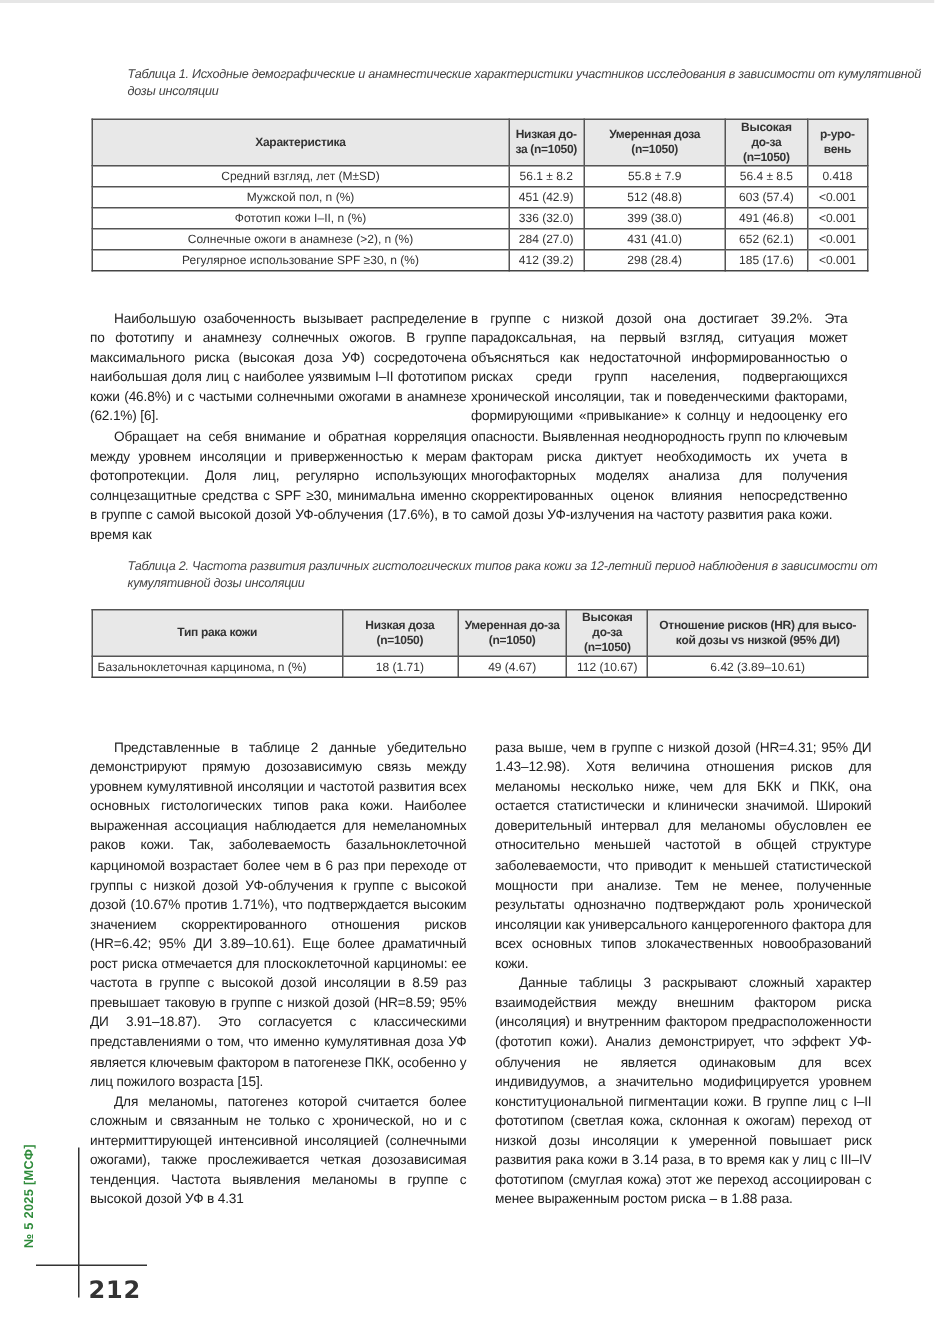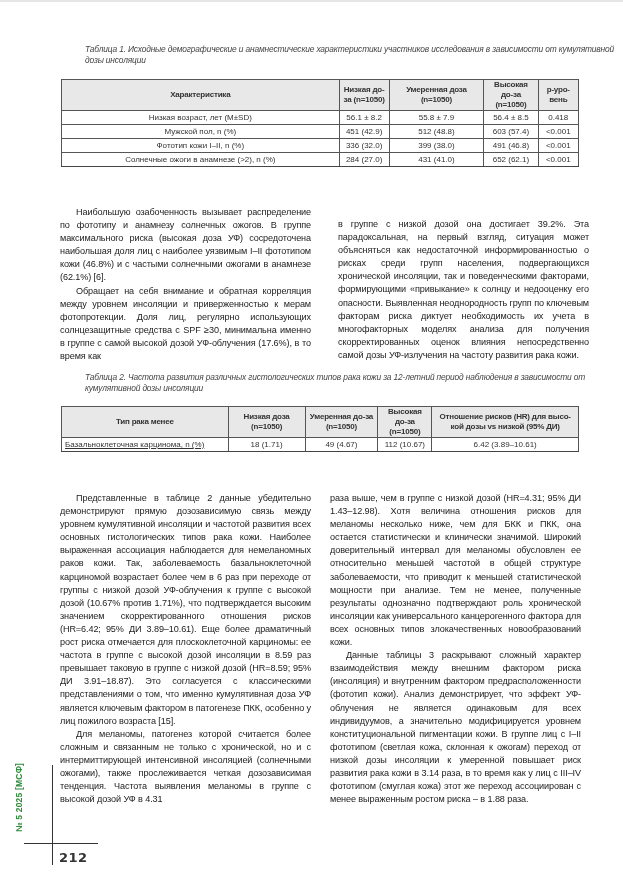--- a/index.html
+++ b/index.html
@@ -14,60 +14,60 @@
   table.dt {
     position: absolute; border-collapse: collapse;
     font-family: "Liberation Sans", sans-serif; font-size: 8px; color: #333;
   }
   table.dt th, table.dt td {
     border: 1px solid #555; padding: 0 3px; text-align: center; vertical-align: middle;
   }
   table.dt th { background: #e8e8e8; font-weight: bold; line-height: 10px; letter-spacing: -0.2px; }
   table.dt td { line-height: 11px; height: 14px; }
   table.dt tr:last-child td { border-bottom: 1.5px solid #444; }
-  table.dt td.left { text-align: left; text-decoration: underline; }
+  table.dt td.left { text-align: left; }
   .col {
     position: absolute; width: 251px;
     font-family: "Liberation Sans", sans-serif; font-size: 9.1px; line-height: 13.1px;
     color: #222; text-align: justify; letter-spacing: -0.1px;
   }
   .col p { text-indent: 16px; }
   .col p.noindent { text-indent: 0; }
   .side-label {
     position: absolute; left: 14px; top: 832px;
     transform: rotate(-90deg); transform-origin: left top;
     color: #2e8b3a; font-weight: bold; font-size: 8.5px;
     font-family: "Liberation Sans", sans-serif; white-space: nowrap; letter-spacing: 0.2px;
   }
   .vline { position: absolute; left: 52px; top: 765px; width: 1px; height: 100px; background: #333; }
   .hline { position: absolute; left: 24px; top: 843px; width: 74px; height: 1px; background: #333; }
   .pagenum {
     position: absolute; left: 59px; top: 850px;
-    font-family: "DejaVu Sans", sans-serif; font-weight: bold; font-size: 13px; color: #333; letter-spacing: 0.5px;
+    font-family: "DejaVu Sans", sans-serif; font-weight: bold; font-size: 16px; color: #333; letter-spacing: 0.5px;
   }
 </style>
 </head>
 <body>
 
 <div class="topline"></div>
 
 <div class="caption" style="top:44px;">Таблица 1. Исходные демографические и анамнестические характеристики участников исследования в зависимости от кумулятивной дозы инсоляции</div>
 <table class="dt" style="left:61px; top:79px; width:518px;">
   <thead>
     <tr style="height:28px;">
       <th style="width:261px;">Характеристика</th>
       <th style="width:47px;">Низкая до-за (n=1050)</th>
       <th style="width:89px;">Умеренная доза (n=1050)</th>
       <th style="width:51px;">Высокая до-за (n=1050)</th>
       <th style="width:38px;">p-уро-вень</th>
     </tr>
   </thead>
   <tbody>
     <tr>
-      <td>Низкая возраст, лет (M±SD)</td>
+      <td>Средний взгляд, лет (M±SD)</td>
       <td>56.1 ± 8.2</td>
       <td>55.8 ± 7.9</td>
       <td>56.4 ± 8.5</td>
       <td>0.418</td>
     </tr>
     <tr>
       <td>Мужской пол, n (%)</td>
       <td>451 (42.9)</td>
       <td>512 (48.8)</td>
       <td>603 (57.4)</td>
@@ -80,36 +80,43 @@
       <td>491 (46.8)</td>
       <td>&lt;0.001</td>
     </tr>
     <tr>
       <td>Солнечные ожоги в анамнезе (&gt;2), n (%)</td>
       <td>284 (27.0)</td>
       <td>431 (41.0)</td>
       <td>652 (62.1)</td>
       <td>&lt;0.001</td>
     </tr>
+    <tr>
+      <td>Регулярное использование SPF ≥30, n (%)</td>
+      <td>412 (39.2)</td>
+      <td>298 (28.4)</td>
+      <td>185 (17.6)</td>
+      <td>&lt;0.001</td>
+    </tr>
   </tbody>
 </table>
 
 <div class="col" style="left:60px; top:206px;">
   <p>Наибольшую озабоченность вызывает распределение по фототипу и анамнезу солнечных ожогов. В группе максимального риска (высокая доза УФ) сосредоточена наибольшая доля лиц с наиболее уязвимым I–II фототипом кожи (46.8%) и с частыми солнечными ожогами в анамнезе (62.1%) [6].</p>
   <p>Обращает на себя внимание и обратная корреляция между уровнем инсоляции и приверженностью к мерам фотопротекции. Доля лиц, регулярно использующих солнцезащитные средства с SPF ≥30, минимальна именно в группе с самой высокой дозой УФ-облучения (17.6%), в то время как</p>
 </div>
-<div class="col" style="left:338px; top:206px;margin-top:12px;">
+<div class="col" style="left:314px; top:206px;">
   <p class="noindent">в группе с низкой дозой она достигает 39.2%. Эта парадоксальная, на первый взгляд, ситуация может объясняться как недостаточной информированностью о рисках среди групп населения, подвергающихся хронической инсоляции, так и поведенческими факторами, формирующими «привыкание» к солнцу и недооценку его опасности. Выявленная неоднородность групп по ключевым факторам риска диктует необходимость их учета в многофакторных моделях анализа для получения скорректированных оценок влияния непосредственно самой дозы УФ-излучения на частоту развития рака кожи.</p>
 </div>
 
 <div class="caption" style="top:372px;">Таблица 2. Частота развития различных гистологических типов рака кожи за 12-летний период наблюдения в зависимости от кумулятивной дозы инсоляции</div>
 <table class="dt" style="left:61px; top:406px; width:518px;">
   <thead>
     <tr style="height:28px;">
-      <th style="width:167px;">Тип рака менее</th>
+      <th style="width:167px;">Тип рака кожи</th>
       <th style="width:77px;">Низкая доза (n=1050)</th>
       <th style="width:73px;">Умеренная до-за (n=1050)</th>
       <th style="width:54px;">Высокая до-за (n=1050)</th>
       <th style="width:147px;">Отношение рисков (HR) для высо-кой дозы vs низкой (95% ДИ)</th>
     </tr>
   </thead>
   <tbody>
     <tr>
       <td class="left">Базальноклеточная карцинома, n (%)</td>
       <td>18 (1.71)</td>

